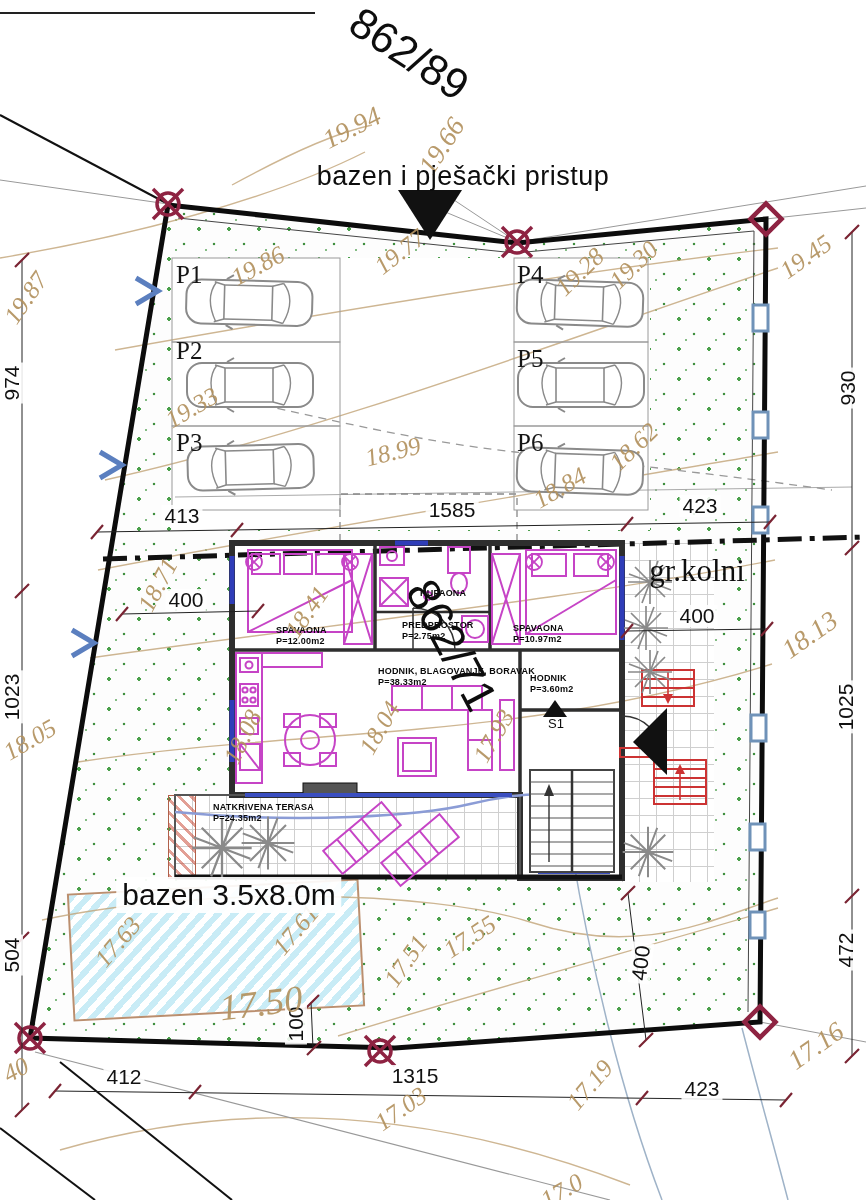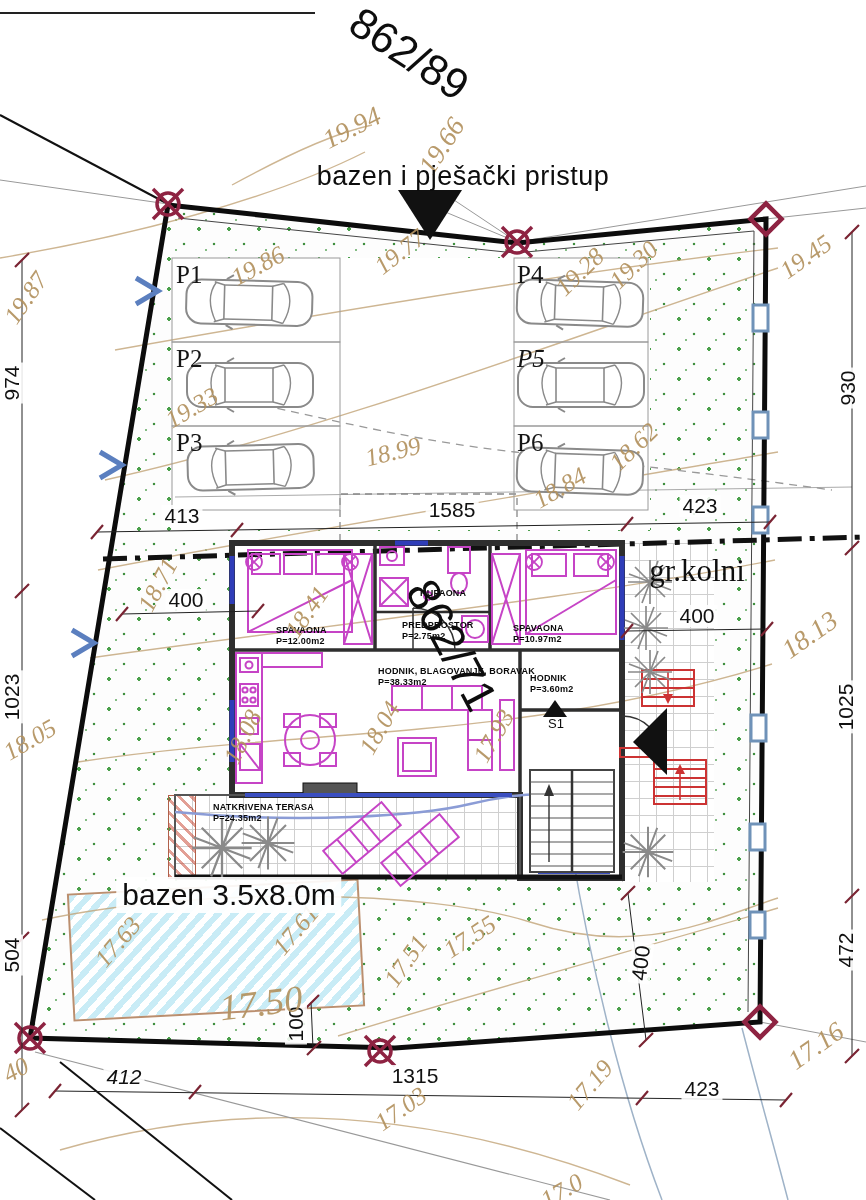--- a/index.html
+++ b/index.html
@@ -317,36 +317,36 @@
       </div>
       <div class="room-label" style="left: 402px; top: 620px;">
         <div>PREDPROSTOR</div>
         <div>P=2.75m2</div>
       </div>
       <div class="room-label" style="left: 276px; top: 625px;">
         <div>SPAVAONA</div>
         <div>P=12.00m2</div>
       </div>
       <div class="lbl pstall" style="left: 517px; top: 429px;">P6</div>
-      <div class="lbl pstall" style="left: 517px; top: 345px; font-style: italic;">P5</div>
+      <div class="lbl pstall" style="left: 517px; top: 345px;">P5</div>
       <div class="lbl pstall" style="left: 517px; top: 261px;">P4</div>
       <div class="lbl pstall" style="left: 176px; top: 429px;">P3</div>
-      <div class="lbl pstall" style="left: 176px; top: 345px;">P2</div>
+      <div class="lbl pstall" style="left: 176px; top: 337px;">P2</div>
       <div class="lbl pstall" style="left: 176px; top: 261px;">P1</div>
       <div class="lbl dim" style="left: 641px; top: 963px; transform: translate(-50%, -50%) rotate(-83deg);">400</div>
       <div class="lbl dim" style="left: 296px; top: 1024px; transform: translate(-50%, -50%) rotate(-90deg);">100</div>
       <div class="lbl dim" style="left: 846px; top: 950px; transform: translate(-50%, -50%) rotate(-90deg);">472</div>
       <div class="lbl dim" style="left: 846px; top: 707px; transform: translate(-50%, -50%) rotate(-90deg);">1025</div>
       <div class="lbl dim" style="left: 848px; top: 388px; transform: translate(-50%, -50%) rotate(-90deg);">930</div>
       <div class="lbl dim" style="left: 12px; top: 955px; transform: translate(-50%, -50%) rotate(-90deg);">504</div>
       <div class="lbl dim" style="left: 12px; top: 697px; transform: translate(-50%, -50%) rotate(-90deg);">1023</div>
       <div class="lbl dim" style="left: 12px; top: 383px; transform: translate(-50%, -50%) rotate(-90deg);">974</div>
       <div class="lbl dim" style="left: 702px; top: 1089px; transform: translate(-50%, -50%) rotate(0deg);">423</div>
       <div class="lbl dim" style="left: 415px; top: 1076px; transform: translate(-50%, -50%) rotate(0deg);">1315</div>
-      <div class="lbl dim" style="left: 124px; top: 1077px; transform: translate(-50%, -50%) rotate(0deg); font-style: italic;">412</div>
+      <div class="lbl dim" style="left: 124px; top: 1077px; transform: translate(-50%, -50%) rotate(0deg);">412</div>
       <div class="lbl dim" style="left: 697px; top: 616px; transform: translate(-50%, -50%) rotate(0deg);">400</div>
       <div class="lbl dim" style="left: 186px; top: 600px; transform: translate(-50%, -50%) rotate(0deg);">400</div>
       <div class="lbl dim" style="left: 700px; top: 506px; transform: translate(-50%, -50%) rotate(0deg);">423</div>
       <div class="lbl dim" style="left: 452px; top: 510px; transform: translate(-50%, -50%) rotate(0deg);">1585</div>
       <div class="lbl dim" style="left: 182px; top: 516px; transform: translate(-50%, -50%) rotate(0deg);">413</div>
       <div class="lbl contour" style="left: 562px; top: 1191px; font-size: 25px; transform: translate(-50%, -50%) rotate(-30deg);">17.0</div>
       <div class="lbl contour" style="left: 16px; top: 1070px; font-size: 25px; transform: translate(-50%, -50%) rotate(-28deg);">40</div>
       <div class="lbl contour" style="left: 401px; top: 1109px; font-size: 25px; transform: translate(-50%, -50%) rotate(-35deg);">17.03</div>
       <div class="lbl contour" style="left: 816px; top: 1046px; font-size: 27px; transform: translate(-50%, -50%) rotate(-35deg);">17.16</div>
       <div class="lbl contour" style="left: 590px; top: 1085px; font-size: 25px; transform: translate(-50%, -50%) rotate(-50deg);">17.19</div>

